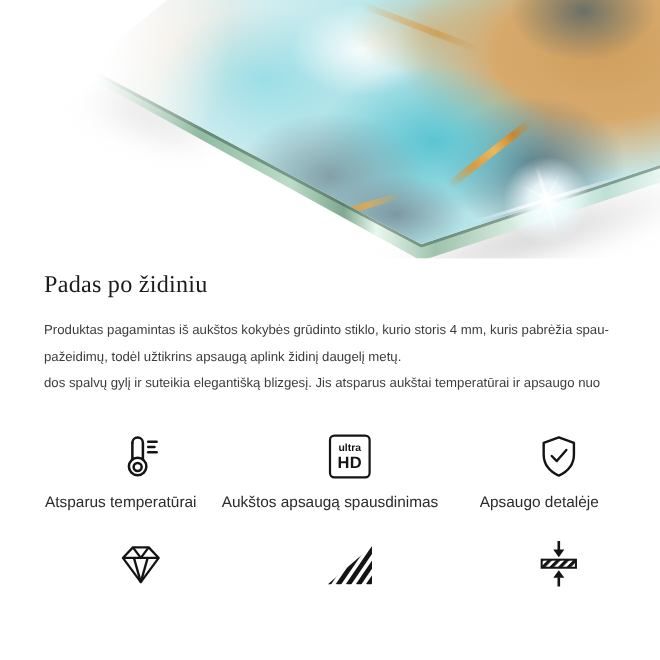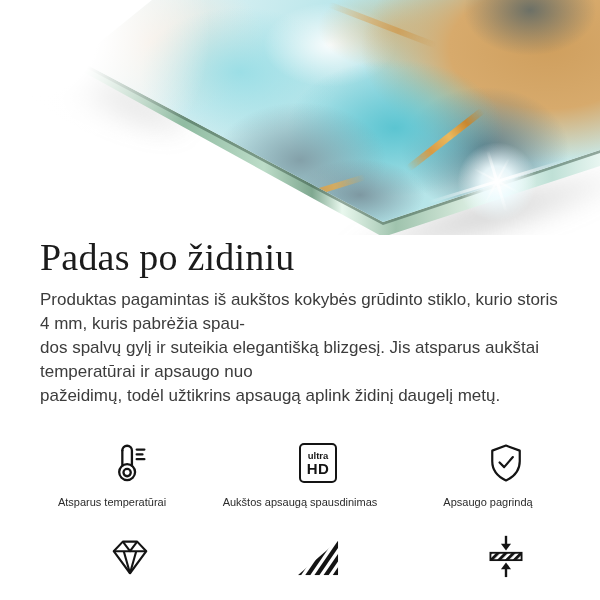--- a/index.html
+++ b/index.html
@@ -67,30 +67,30 @@
   .ray{position:absolute;background:linear-gradient(90deg,rgba(255,255,255,0),#ffffff 50%,rgba(255,255,255,0));}
   .ray-main{left:-32px;top:38px;width:144px;height:3px;transform:rotate(-17deg);}
   .ray-cross{left:8px;top:38px;width:64px;height:3px;transform:rotate(73deg);}
   .ray-d1{left:14px;top:38px;width:52px;height:2px;transform:rotate(28deg);opacity:.75;}
   .ray-d2{left:14px;top:38px;width:52px;height:2px;transform:rotate(-62deg);opacity:.75;}
 
   
   .content{position:absolute;left:0;top:235px;width:600px;padding:0;}
   .page-title{
     margin:5px 40px 0 40px;font-family:"Liberation Serif",serif;font-weight:400;
-    font-size:38px;line-height:35px;color:#1b1b1b;letter-spacing:.2px;
-  }
-  .description{margin:13px 40px 0 40px;font-size:17px;line-height:24px;color:#3c3c3c;}
+    font-size:22px;line-height:35px;color:#1b1b1b;letter-spacing:.2px;
+  }
+  .description{margin:13px 40px 0 40px;font-size:12px;line-height:24px;color:#3c3c3c;}
   .features{
     margin-top:31px;padding:0 18px;display:grid;
     grid-template-columns:1fr 1fr 1fr;row-gap:24px;
   }
   .feature{display:flex;flex-direction:column;align-items:center;}
   .icon-box{height:48px;display:flex;align-items:center;justify-content:center;margin-left:36px;}
-  .feature-label{margin-top:9px;font-size:11px;color:#2b2b2b;white-space:nowrap;text-align:center;}
+  .feature-label{margin-top:9px;font-size:14px;color:#2b2b2b;white-space:nowrap;text-align:center;}
   .uhd-box{
     width:34px;height:36px;border:2.5px solid #141414;border-radius:5px;
     display:flex;flex-direction:column;align-items:center;justify-content:center;
   }
   .uhd-top{font-size:9.5px;font-weight:700;line-height:10px;color:#141414;}
   .uhd-bottom{font-size:15px;font-weight:700;line-height:15px;color:#141414;letter-spacing:.3px;}
   svg{display:block;}
 </style>
 </head>
 <body>
@@ -115,22 +115,22 @@
   </div>
 </div>
 
 <div class="content">
   <h1 class="page-title">
     <span>Padas po židiniu</span><br>
   </h1>
 
   <div class="description">
     <div>Produktas pagamintas iš aukštos kokybės grūdinto stiklo, kurio storis 4 mm, kuris pabrėžia spau-</div>
+    <div>pažeidimų, todėl užtikrins apsaugą aplink židinį daugelį metų.</div>
     <div>dos spalvų gylį ir suteikia elegantišką blizgesį. Jis atsparus aukštai temperatūrai ir apsaugo nuo</div>
-    <div>pažeidimų, todėl užtikrins apsaugą aplink židinį daugelį metų.</div>
   </div>
 
   <div class="features">
 
     <div class="feature">
       <div class="icon-box">
         <svg width="46" height="46" viewBox="0 0 48 48" fill="none" stroke="#141414" stroke-width="2.4" stroke-linecap="round">
           <path d="M16 11 a5 5 0 0 1 10 0 V26.5"></path>
           <path d="M16 11 V26.5"></path>
           <circle cx="21" cy="33.5" r="8.3"></circle>
@@ -153,21 +153,21 @@
       <div class="feature-label">Aukštos apsaugą spausdinimas</div>
     </div>
 
     <div class="feature">
       <div class="icon-box">
         <svg width="44" height="44" viewBox="0 0 48 48" fill="none" stroke="#141414" stroke-width="2.4" stroke-linejoin="round" stroke-linecap="round">
           <path d="M24 5 L39 10.5 V22 C39 32.5 32.5 39 24 43 C15.5 39 9 32.5 9 22 V10.5 Z"></path>
           <path d="M17 23.5 L22 28.5 L31.5 17.5"></path>
         </svg>
       </div>
-      <div class="feature-label">Apsaugo pagrindą</div>
+      <div class="feature-label">Apsaugo detalėje</div>
     </div>
 
     <div class="feature">
       <div class="icon-box">
         <svg width="46" height="46" viewBox="0 0 48 48" fill="none" stroke="#141414" stroke-width="2.2" stroke-linejoin="round">
           <path d="M7 19 L16.5 9 H31.5 L41 19 L24 42 Z"></path>
           <path d="M7 19 H41"></path>
           <path d="M16.5 9 L24 19 L31.5 9"></path>
           <path d="M17.5 19 L24 42"></path>
           <path d="M30.5 19 L24 42"></path>

